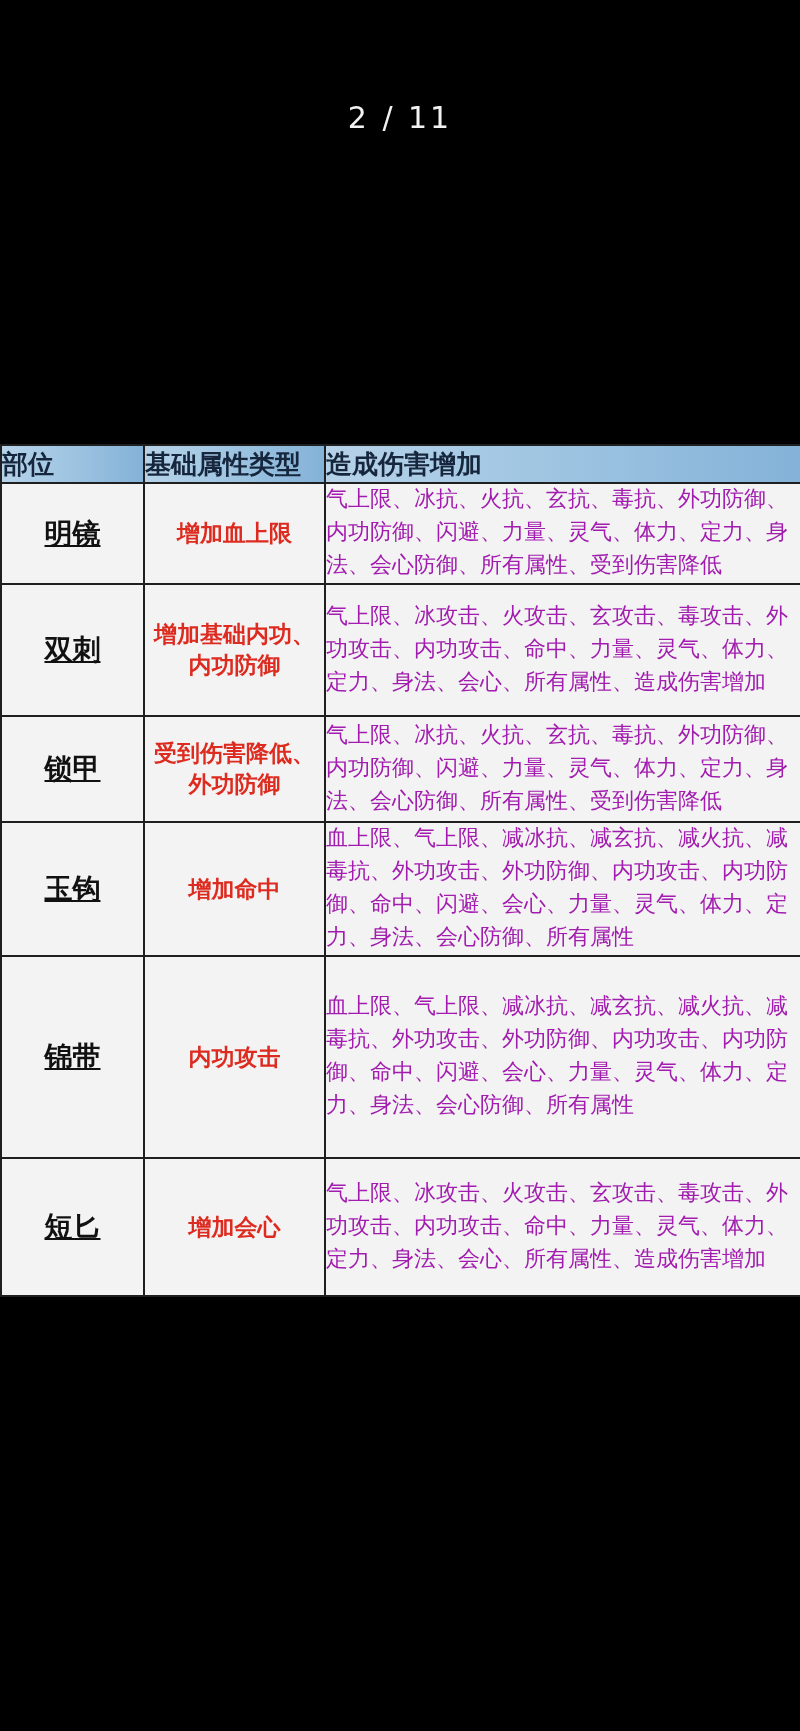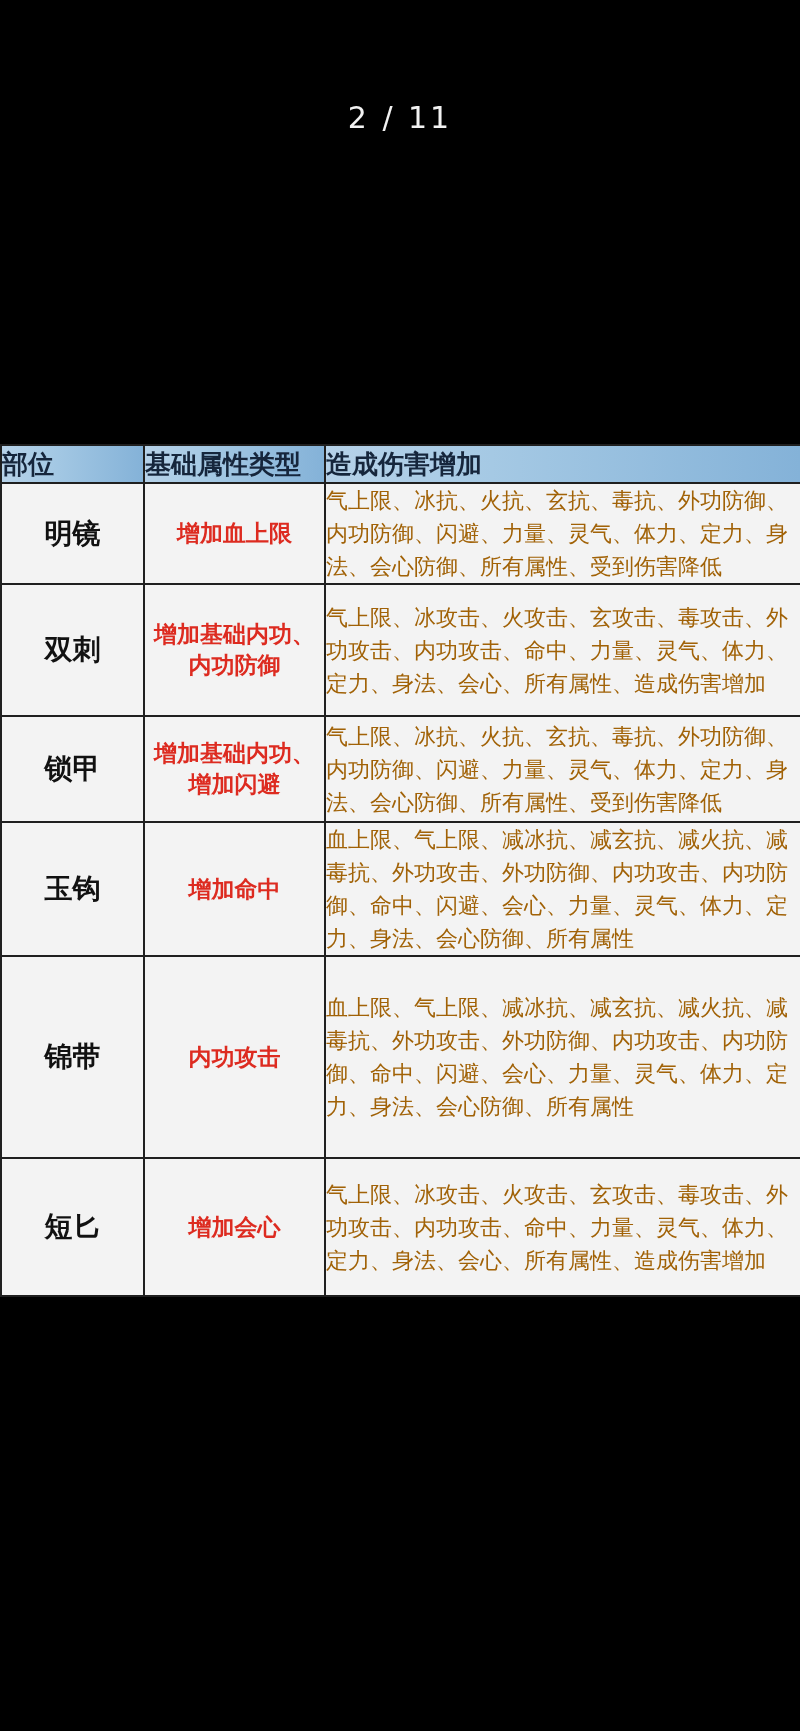--- a/index.html
+++ b/index.html
@@ -44,40 +44,42 @@
     font-weight:bold;
     font-size:26px;
     text-align:left;
   }
   td.col-part{
     text-align:center;
     font-weight:bold;
     font-size:28px;
     color:#111;
     background:#f3f3f3;
+    text-decoration:underline;
   }
   td.col-basic{
     text-align:center;
     font-weight:bold;
     font-size:23px;
     line-height:31px;
     color:#dd2b20;
     background:#f3f3f3;
     padding:0 5px;
     margin-top:8px;
   }
   td.col-ext{
     text-align:left;
     font-size:22px;
     line-height:33px;
-    color:#a16207;
+    color:#a21caf;
     background:#f3f3f3;
     padding:1px 6px;
     word-break:break-all;
     line-break:anywhere;
+    font-family:Liberation Mono, monospace;
   }
   
   tbody tr:nth-child(1) td{height:96px;}
   tbody tr:nth-child(2) td{height:130px;}
   tbody tr:nth-child(3) td{height:104px;}
   tbody tr:nth-child(4) td{height:130px;}
   tbody tr:nth-child(5) td{height:200px;}
   tbody tr:nth-child(6) td{height:136px;}
   .home-bar{
     position:absolute;
@@ -113,21 +115,21 @@
           <td class="col-basic">增加血上限</td>
           <td class="col-ext">气上限、冰抗、火抗、玄抗、毒抗、外功防御、内功防御、闪避、力量、灵气、体力、定力、身法、会心防御、所有属性、受到伤害降低</td>
         </tr>
         <tr>
           <td class="col-part">双刺</td>
           <td class="col-basic">增加基础内功、内功防御</td>
           <td class="col-ext">气上限、冰攻击、火攻击、玄攻击、毒攻击、外功攻击、内功攻击、命中、力量、灵气、体力、定力、身法、会心、所有属性、造成伤害增加</td>
         </tr>
         <tr>
           <td class="col-part">锁甲</td>
-          <td class="col-basic">增加基础内功、增加闪避</td>
+          <td class="col-basic">受到伤害降低、外功防御</td>
           <td class="col-ext">气上限、冰抗、火抗、玄抗、毒抗、外功防御、内功防御、闪避、力量、灵气、体力、定力、身法、会心防御、所有属性、受到伤害降低</td>
         </tr>
         <tr>
           <td class="col-part">玉钩</td>
           <td class="col-basic">增加命中</td>
           <td class="col-ext">血上限、气上限、减冰抗、减玄抗、减火抗、减毒抗、外功攻击、外功防御、内功攻击、内功防御、命中、闪避、会心、力量、灵气、体力、定力、身法、会心防御、所有属性</td>
         </tr>
         <tr>
           <td class="col-part">锦带</td>
           <td class="col-basic">内功攻击</td>

